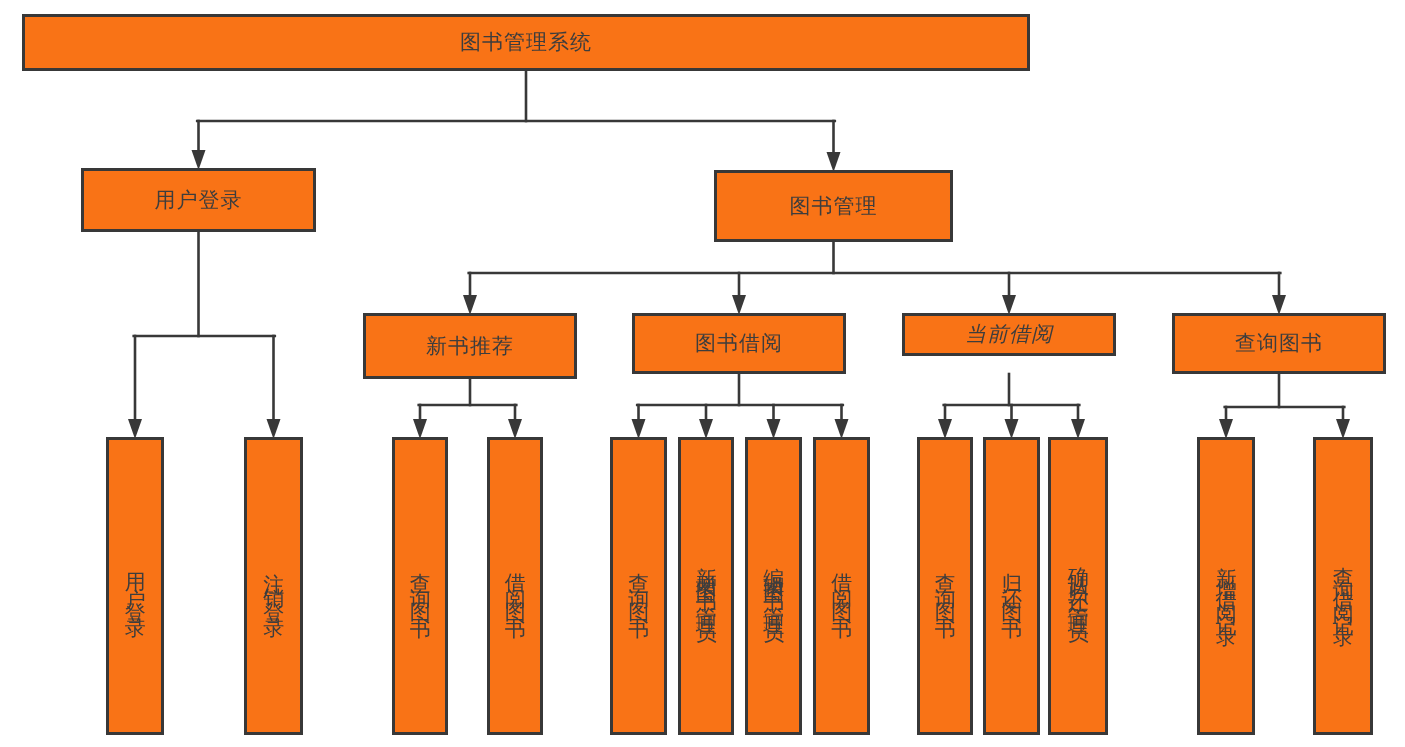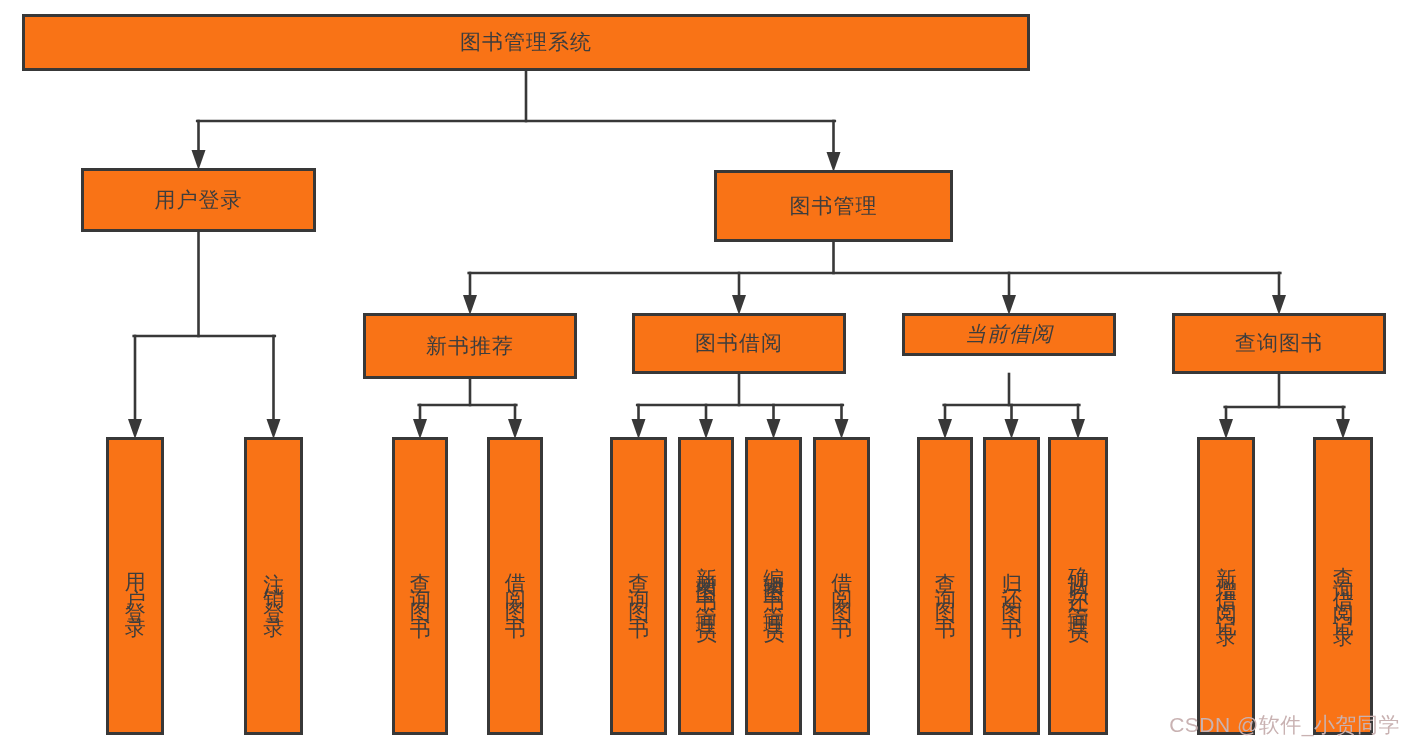--- a/index.html
+++ b/index.html
@@ -137,14 +137,13 @@
       <div class="node v" style="left: 610px; top: 437px; width: 57px; height: 298px; letter-spacing: 15px;">查询图书</div>
       <div class="node v" style="left: 678px; top: 437px; width: 56px; height: 298px; letter-spacing: 8px;">新增图书（管理员）</div>
       <div class="node v" style="left: 745px; top: 437px; width: 57px; height: 298px; letter-spacing: 8px;">编辑图书（管理员）</div>
       <div class="node v" style="left: 813px; top: 437px; width: 57px; height: 298px; letter-spacing: 15px;">借阅图书</div>
       <div class="node v" style="left: 917px; top: 437px; width: 56px; height: 298px; letter-spacing: 15px;">查询图书</div>
       <div class="node v" style="left: 983px; top: 437px; width: 57px; height: 298px; letter-spacing: 15px;">归还图书</div>
       <div class="node v" style="left: 1048px; top: 437px; width: 60px; height: 298px; letter-spacing: 8px;">确认归还（管理员）</div>
       <div class="node v" style="left: 1197px; top: 437px; width: 58px; height: 298px; letter-spacing: 12px;">新增借阅记录</div>
       <div class="node v" style="left: 1313px; top: 437px; width: 60px; height: 298px; letter-spacing: 12px;">查询借阅记录</div>
     </div>
-  <div class="watermark">CSDN @软件_小贺同学</div>
 </div>
 
 </body></html>

